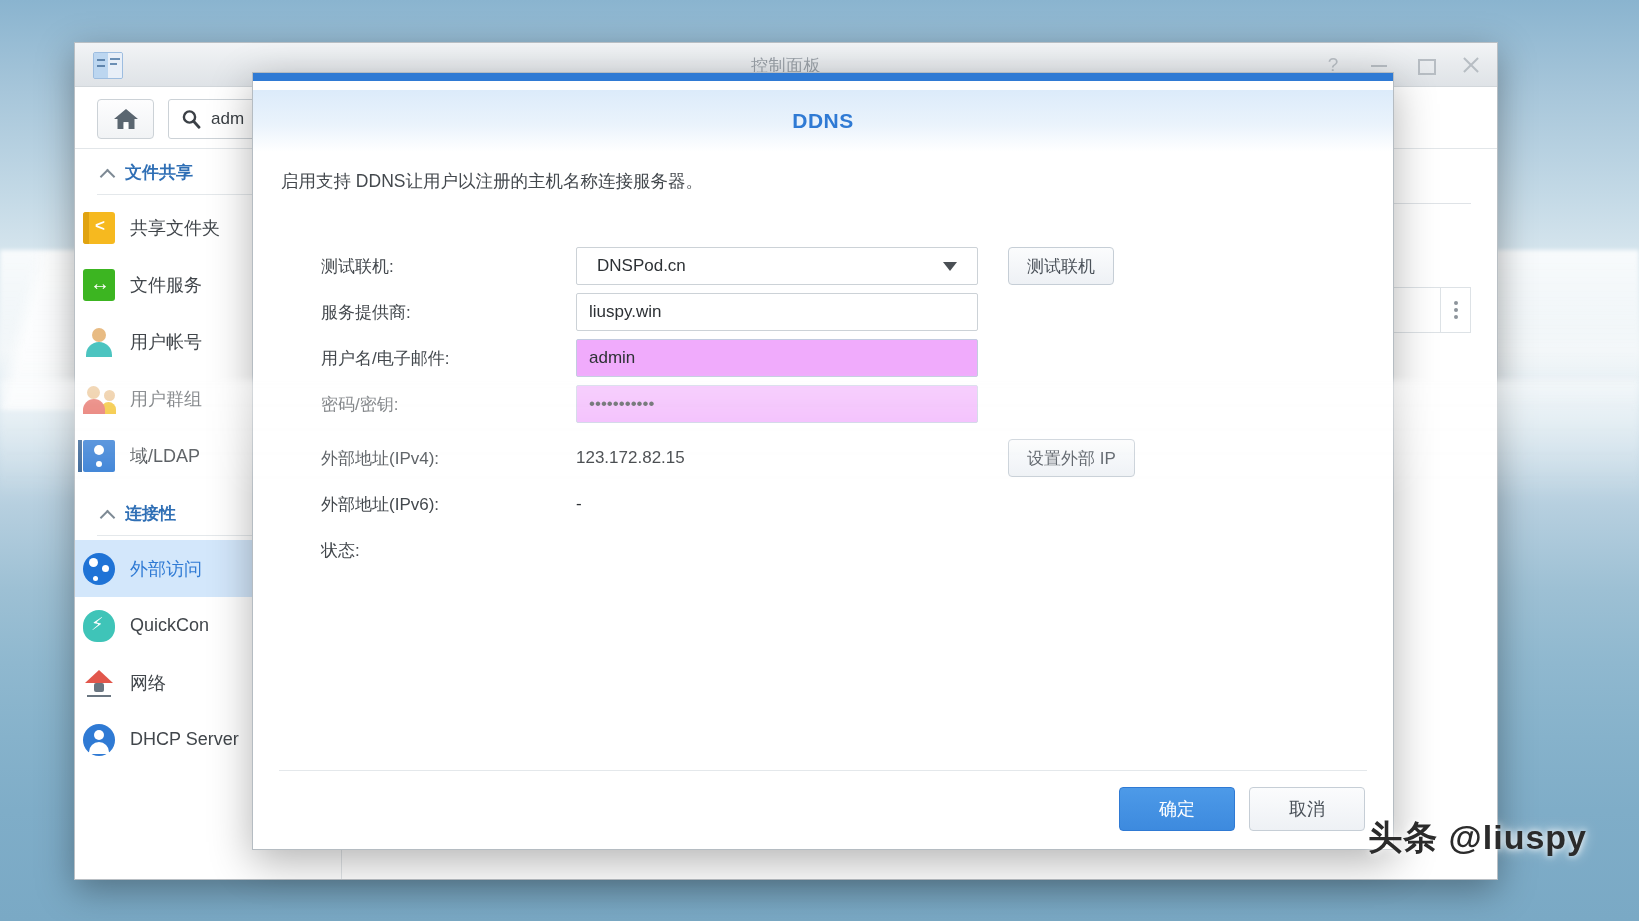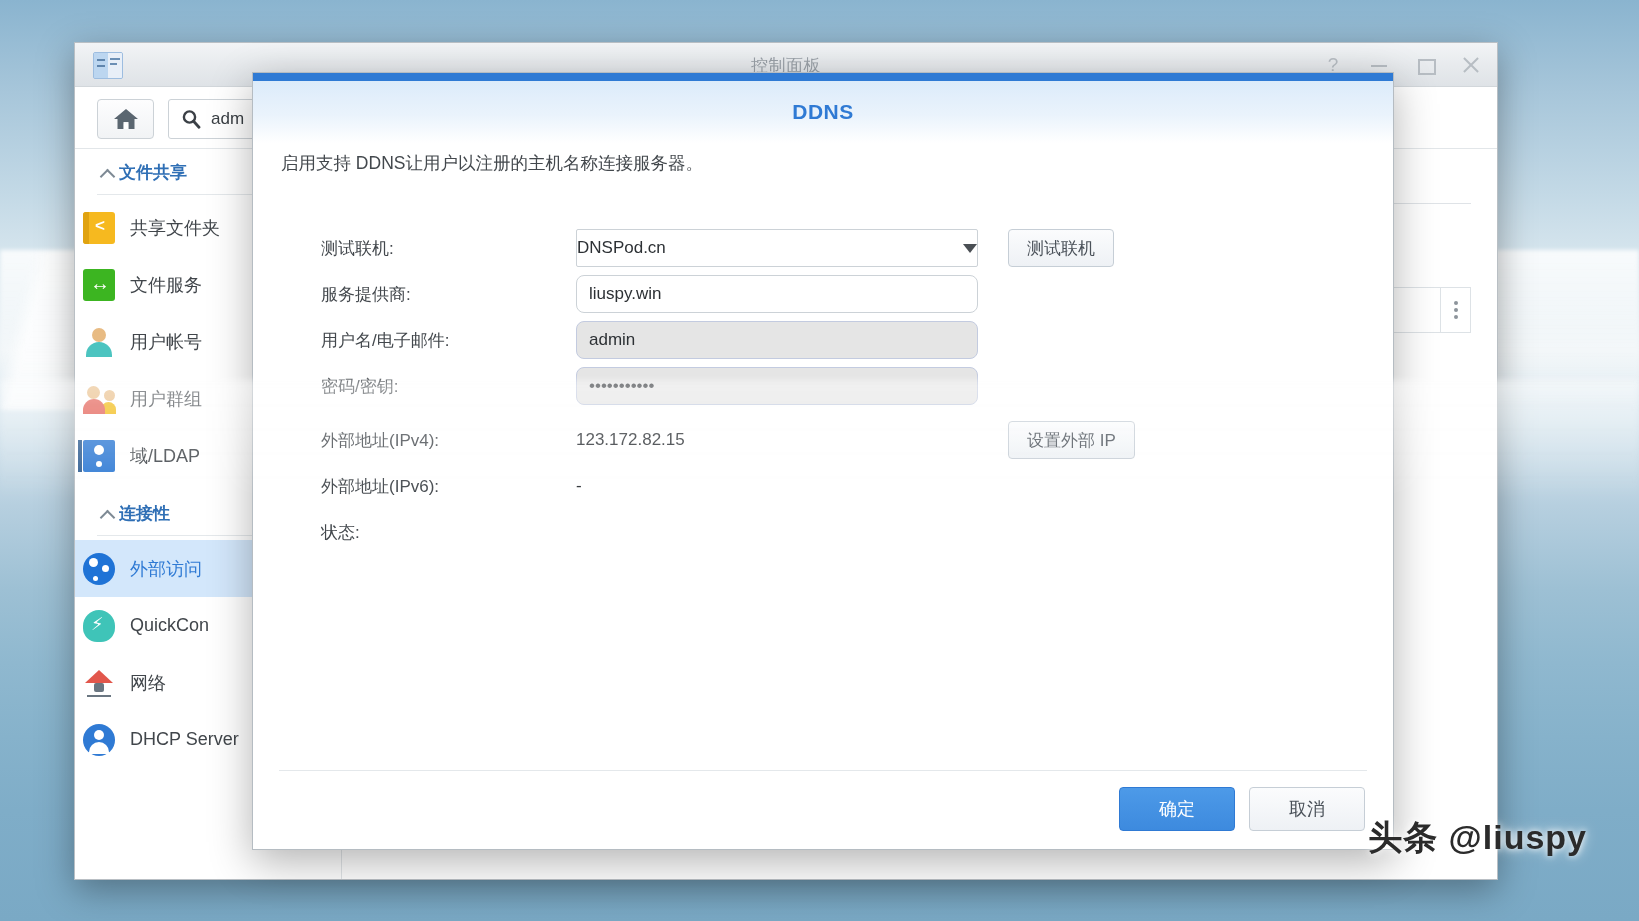--- a/index.html
+++ b/index.html
@@ -93,21 +93,21 @@
     position:absolute; left:93px; top:12px; width:240px; height:40px;
     background:#fff; border:1px solid #ccd2d7; border-radius:3px;
     display:flex; align-items:center; padding-left:12px; gap:10px; cursor:text;
   }
   #search-text{ font-size:17px; color:#3a3f44; }
 
   
   #cp-body{ position:relative; height:732px; display:flex; }
   #sidebar{ width:267px; background:#fff; border-right:1px solid #e2e6e9; padding-top:4px; }
   .side-group{
-    display:flex; align-items:center; gap:4px; padding:8px 0 8px 26px;
+    display:flex; align-items:center; gap:10px; padding:8px 0 8px 26px;
     font-size:17px; font-weight:bold; color:#2f6fb5; cursor:pointer;
   }
   .chev{ display:inline-block; width:14px; height:14px; position:relative; }
   .chev::before{
     content:""; position:absolute; left:1px; top:5px; width:9px; height:9px;
     border-left:2px solid #7e8a95; border-top:2px solid #7e8a95; transform:rotate(45deg);
   }
   .side-rule{ height:1px; background:#e4e8eb; margin:2px 20px 4px 22px;}
   .side-item{
     display:flex; align-items:center; gap:15px; height:57px; padding-left:8px;
@@ -156,46 +156,46 @@
   #kebab::before{
     content:""; position:absolute; left:13px; top:13px; width:4px;height:4px;border-radius:50%;background:#8d949b;
     box-shadow:0 7px 0 #8d949b, 0 14px 0 #8d949b;
   }
 
   
   #ddns-dialog{
     position:absolute; left:252px; top:72px; width:1142px; height:778px;
     background:#fff; border:1px solid #b5bcc2;
     box-shadow:0 12px 40px rgba(0,0,0,.30);
-    display:flex; flex-direction:column;
+    display:flex; flex-direction:column;gap:9px;
   }
   #ddns-topbar{ height:8px; background:#2f7ad4; flex:0 0 8px;}
   #ddns-header{
     height:62px; flex:0 0 62px;
     background:linear-gradient(180deg,#dcebfa 0%,#eaf3fc 55%,#ffffff 100%);
     display:flex; align-items:center; justify-content:center;
   }
   #ddns-title{ font-size:21px; font-weight:bold; color:#2f7ad4; letter-spacing:.5px;}
   #ddns-body{ flex:1; position:relative; padding:0 0 0 0; }
   #ddns-desc{ position:absolute; left:28px; top:8px; font-size:17.5px; color:#43484d;}
 
   .frm{ position:absolute; left:68px; top:82px; width:1020px;}
   .frm-row{ display:flex; align-items:center; height:46px; margin-bottom:0; position:relative;}
   .frm-label{ width:255px; font-size:17px; color:#43484d; flex:0 0 255px;}
   .frm-ctrl{ width:402px; flex:0 0 402px; position:relative;}
 
   .inp{
     width:100%; height:38px; border:1px solid #ccd2d7; background:#fff;
-    font-size:17px; color:#2d3135; padding:0 12px; border-radius:8px;
+    font-size:17px; color:#2d3135; padding:0 12px; border-radius:2px;
     display:flex; align-items:center; cursor:text;
   }
-  .inp.autofill{ background:#e5e5e5; border-color:#c3cbe0; }
+  .inp.autofill{ background:#f0abfc; border-color:#c3cbe0; }
   .sel{
     width:100%; height:38px; border:1px solid #ccd2d7; background:#fff;
-    font-size:17px; color:#2d3135; padding:0 0; border-radius:2px;
+    font-size:17px; color:#2d3135; padding:0 20px; border-radius:2px;
     display:flex; align-items:center; justify-content:space-between; cursor:pointer;
   }
   .caret{ width:0;height:0;border-left:7px solid transparent;border-right:7px solid transparent;border-top:9px solid #4a4f54;}
   .plain-val{ font-size:17px; color:#2d3135; }
 
   .side-btn{
     height:38px; padding:0 18px; border:1px solid #c6ced6; border-radius:4px;
     background:linear-gradient(180deg,#fbfcfd,#eef1f5);
     font-size:17px; color:#4a5159; display:inline-flex; align-items:center; cursor:pointer;
   }

